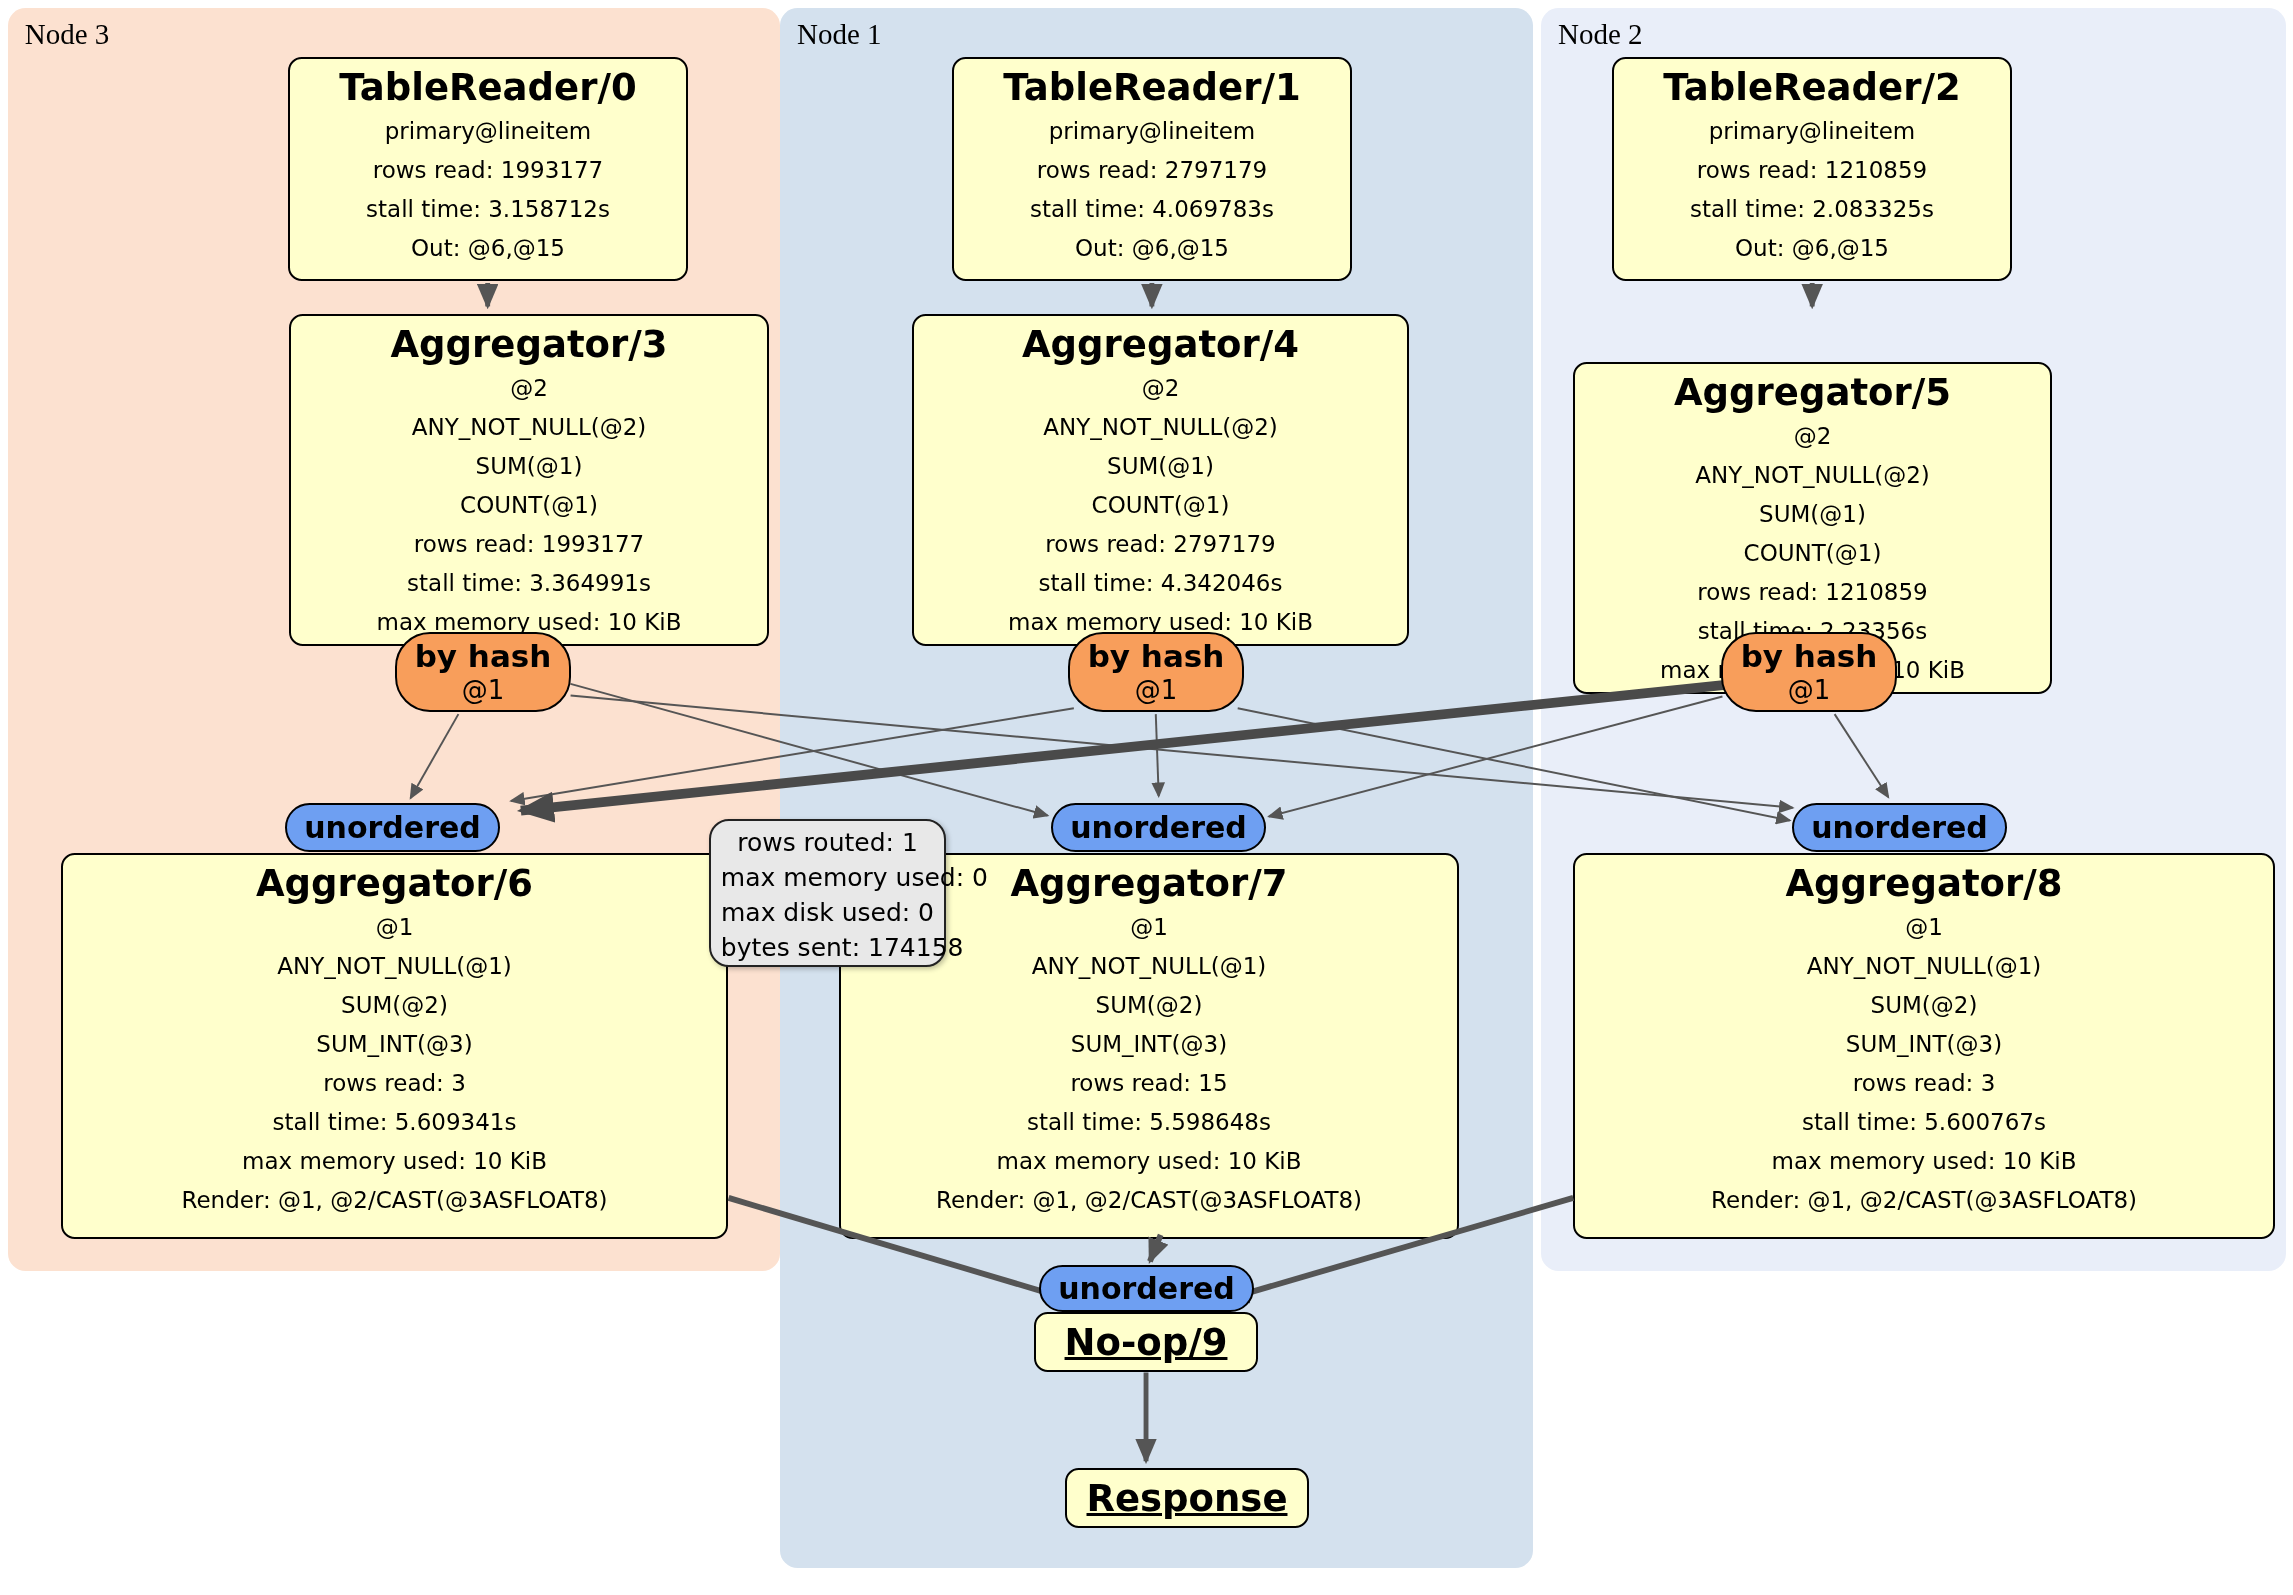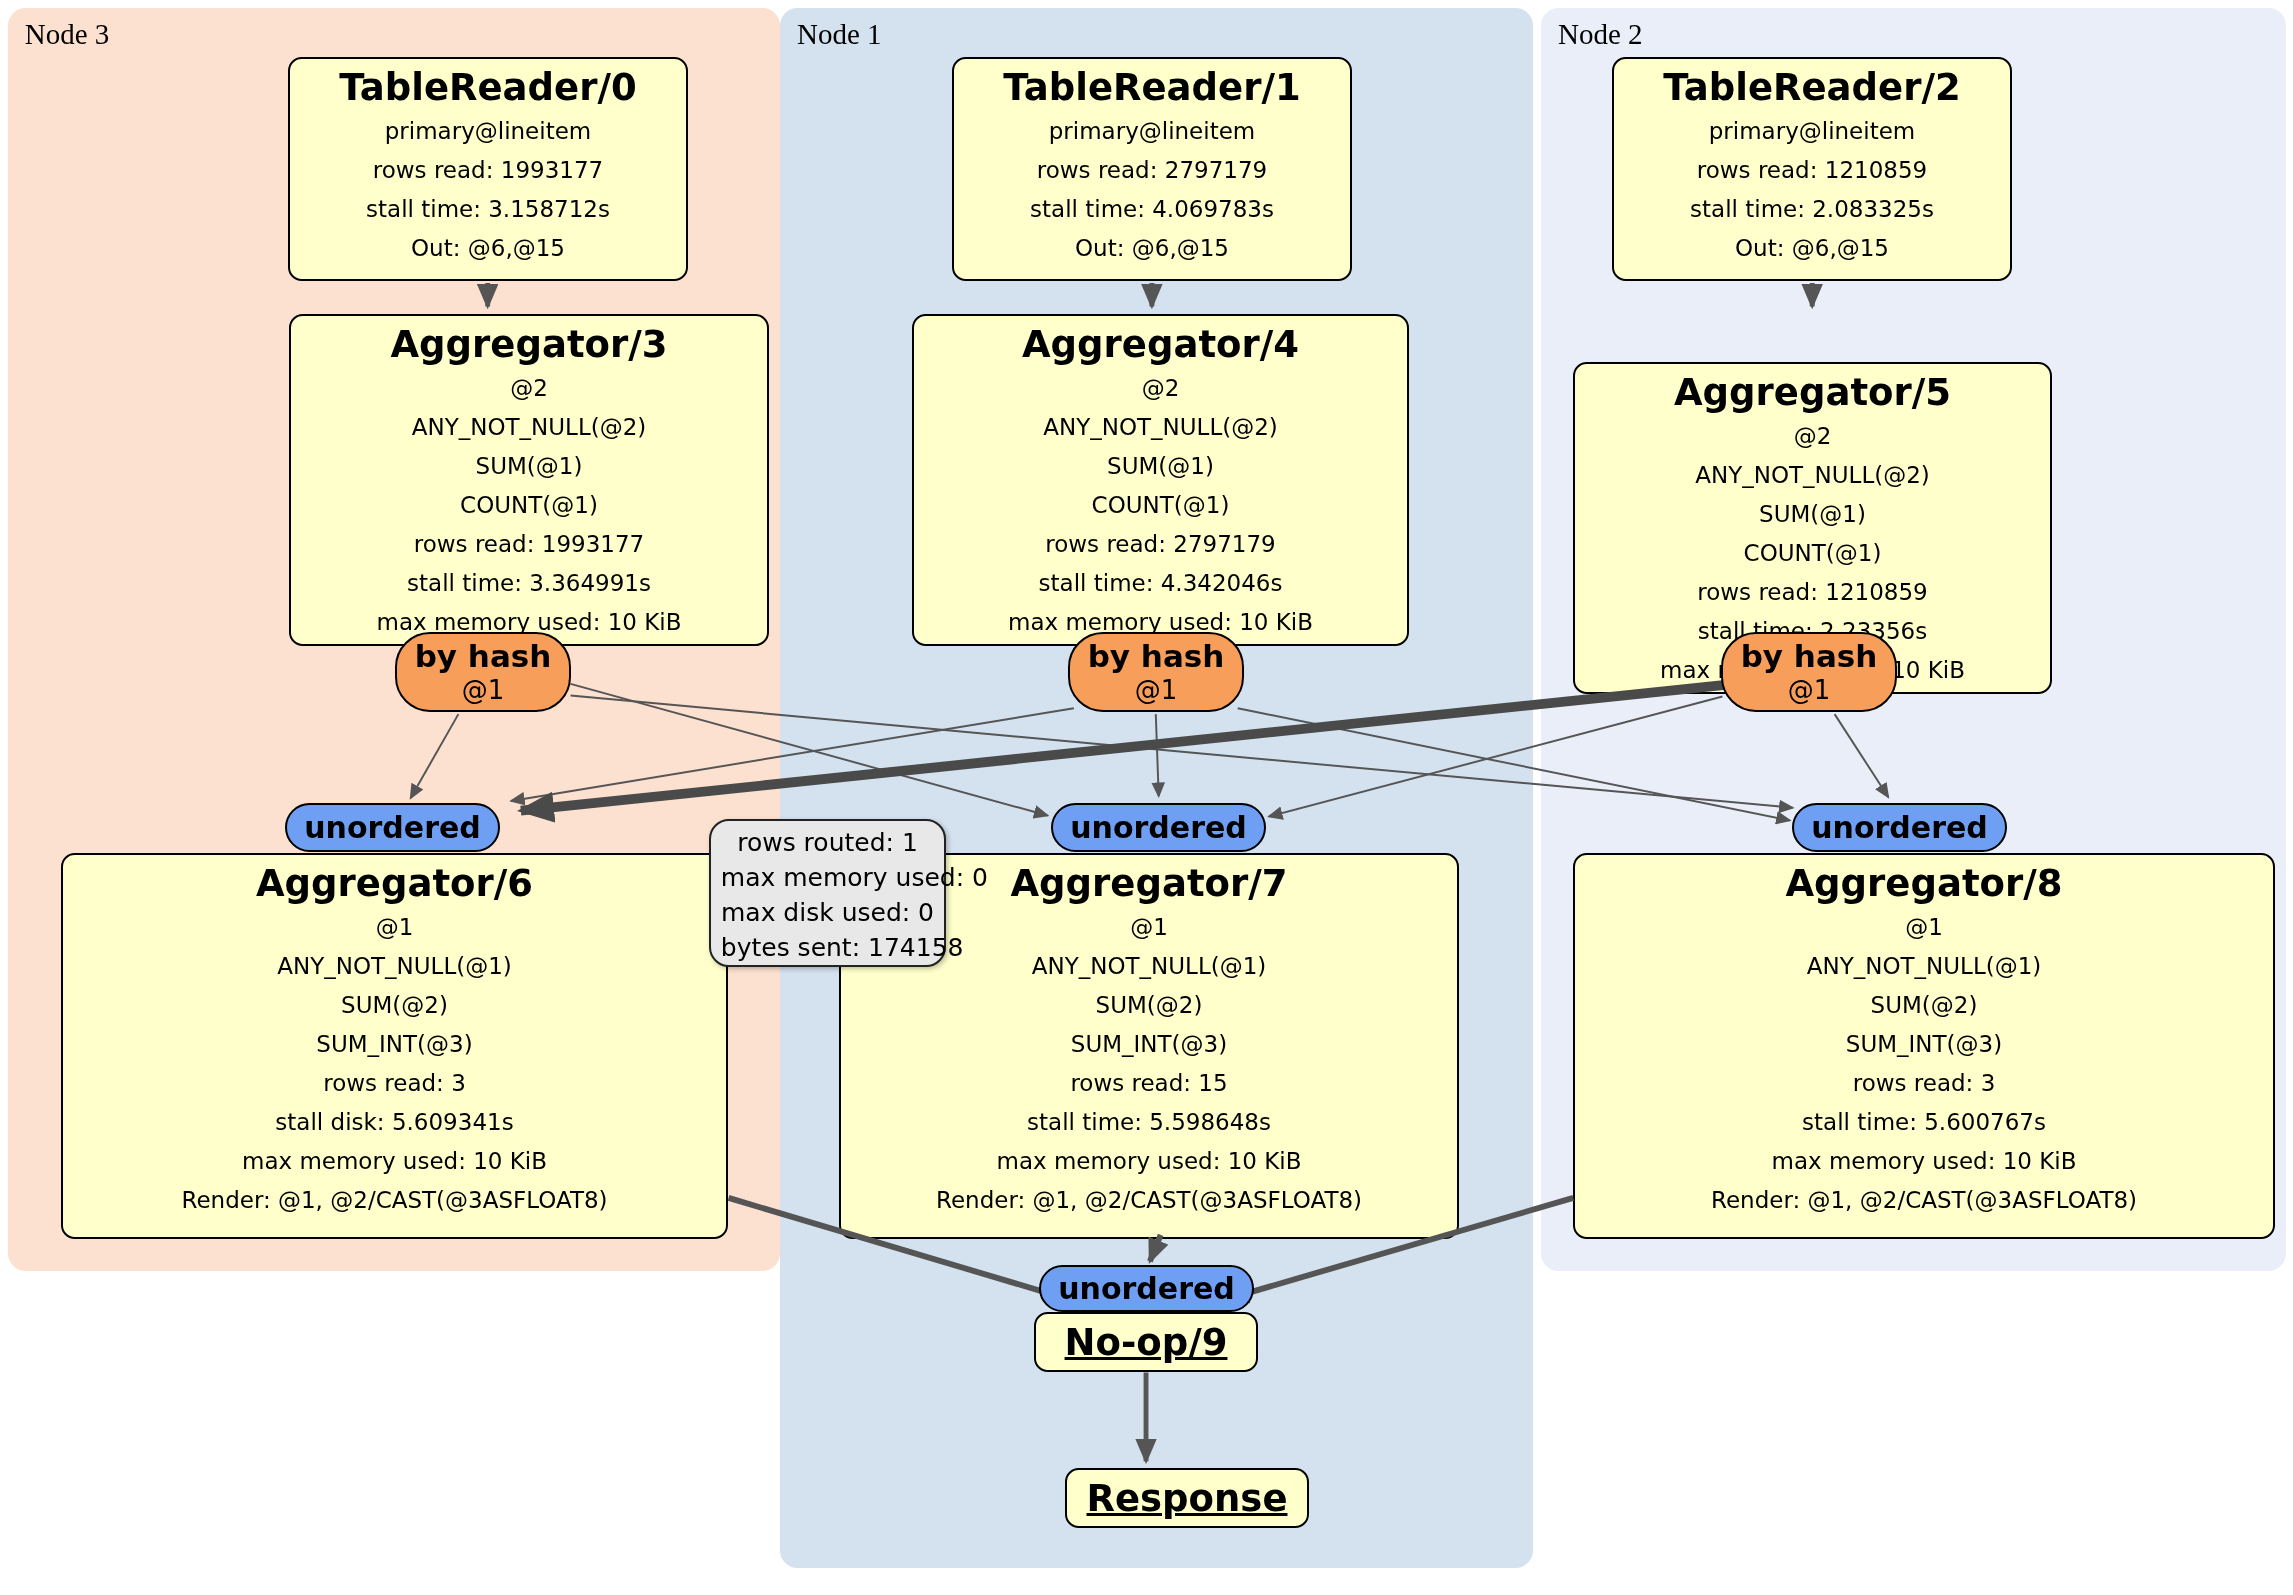--- a/index.html
+++ b/index.html
@@ -98,21 +98,21 @@
   <div class="bl">max memory used: 10 KiB</div>
 </div>
 
 <div class="pbox" style="left:61px;top:853px;width:667px;height:386px;">
   <div class="title">Aggregator/6</div>
   <div class="bl">@1</div>
   <div class="bl">ANY_NOT_NULL(@1)</div>
   <div class="bl">SUM(@2)</div>
   <div class="bl">SUM_INT(@3)</div>
   <div class="bl">rows read: 3</div>
-  <div class="bl">stall disk: 5.609341s</div>
+  <div class="bl">stall time: 5.609341s</div>
   <div class="bl">max memory used: 10 KiB</div>
   <div class="bl">Render: @1, @2/CAST(@3ASFLOAT8)</div>
 </div>
 <div class="pbox" style="left:839px;top:853px;width:620px;height:386px;">
   <div class="title">Aggregator/7</div>
   <div class="bl">@1</div>
   <div class="bl">ANY_NOT_NULL(@1)</div>
   <div class="bl">SUM(@2)</div>
   <div class="bl">SUM_INT(@3)</div>
   <div class="bl">rows read: 15</div>

